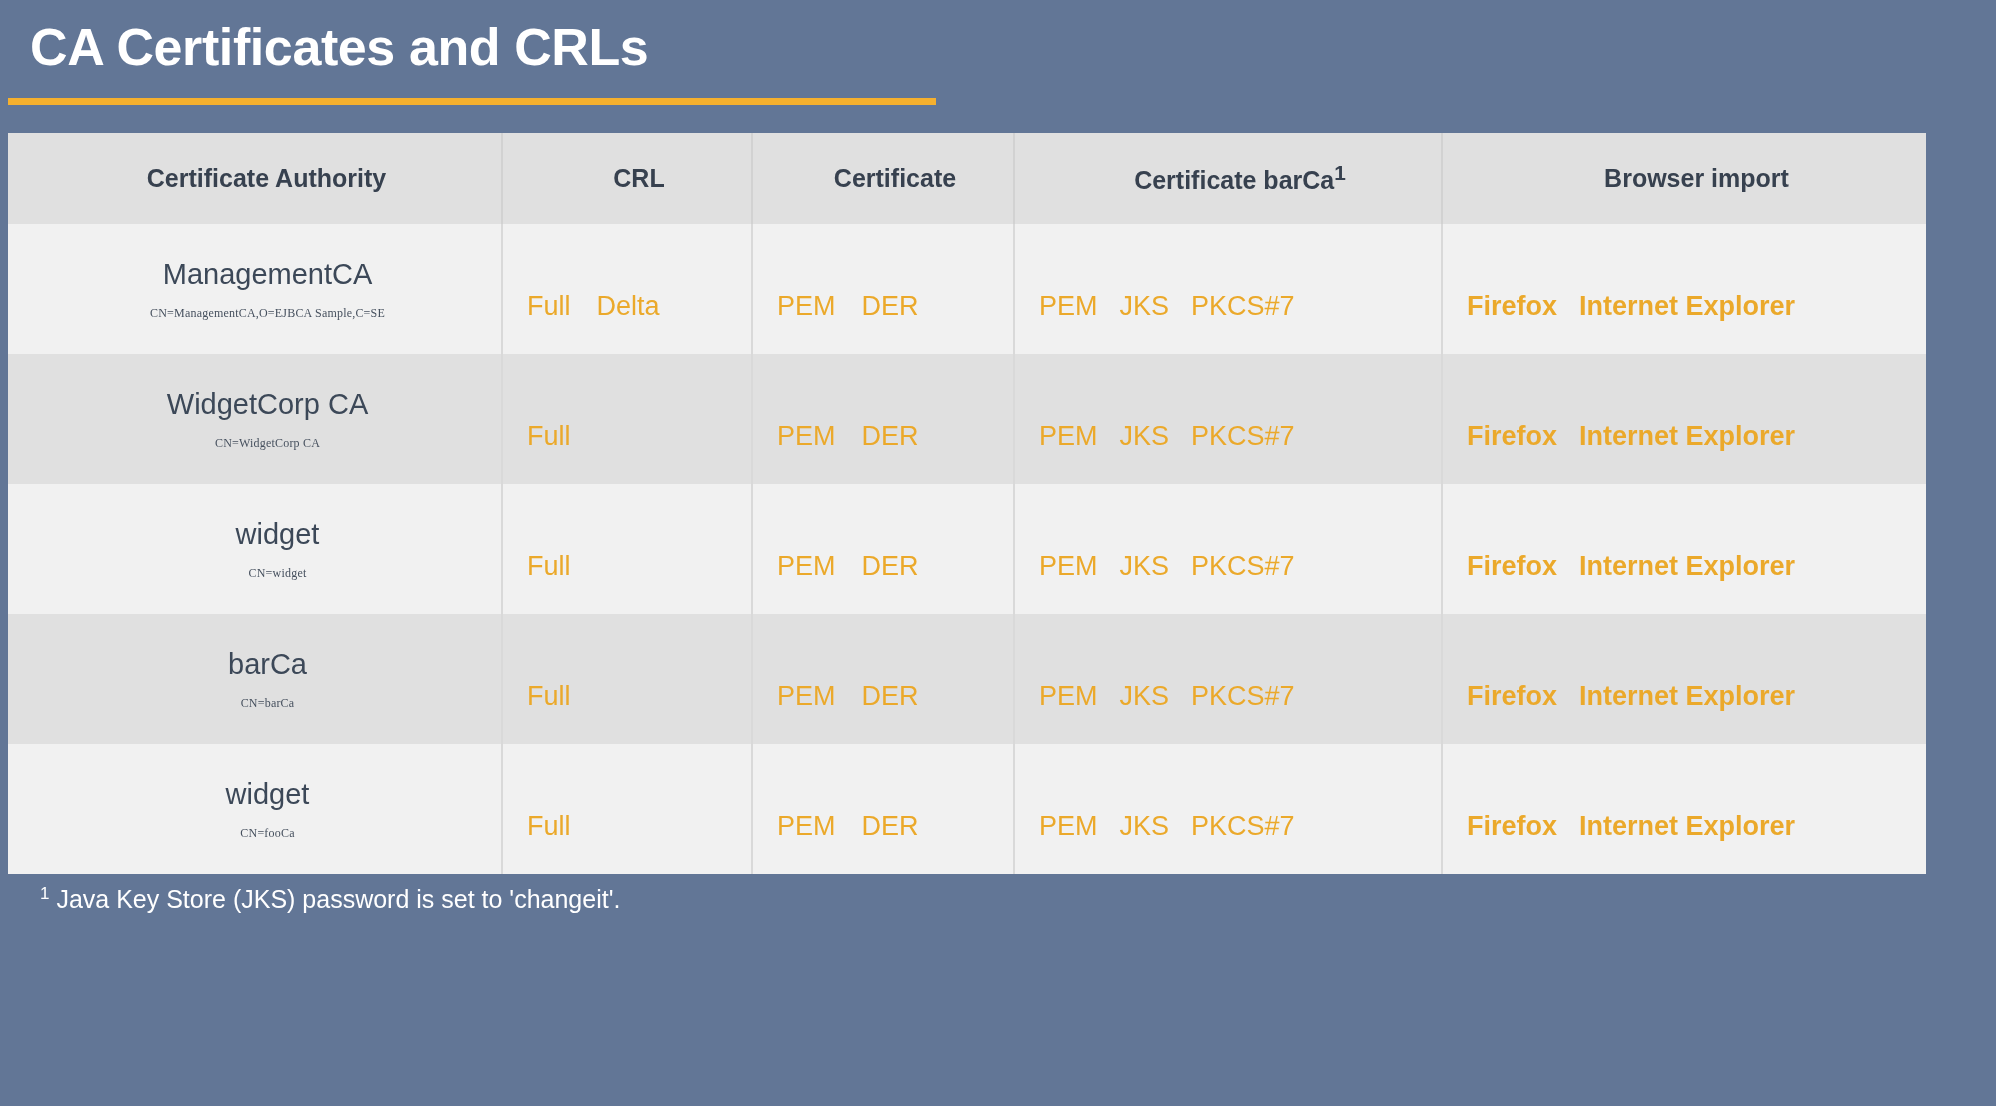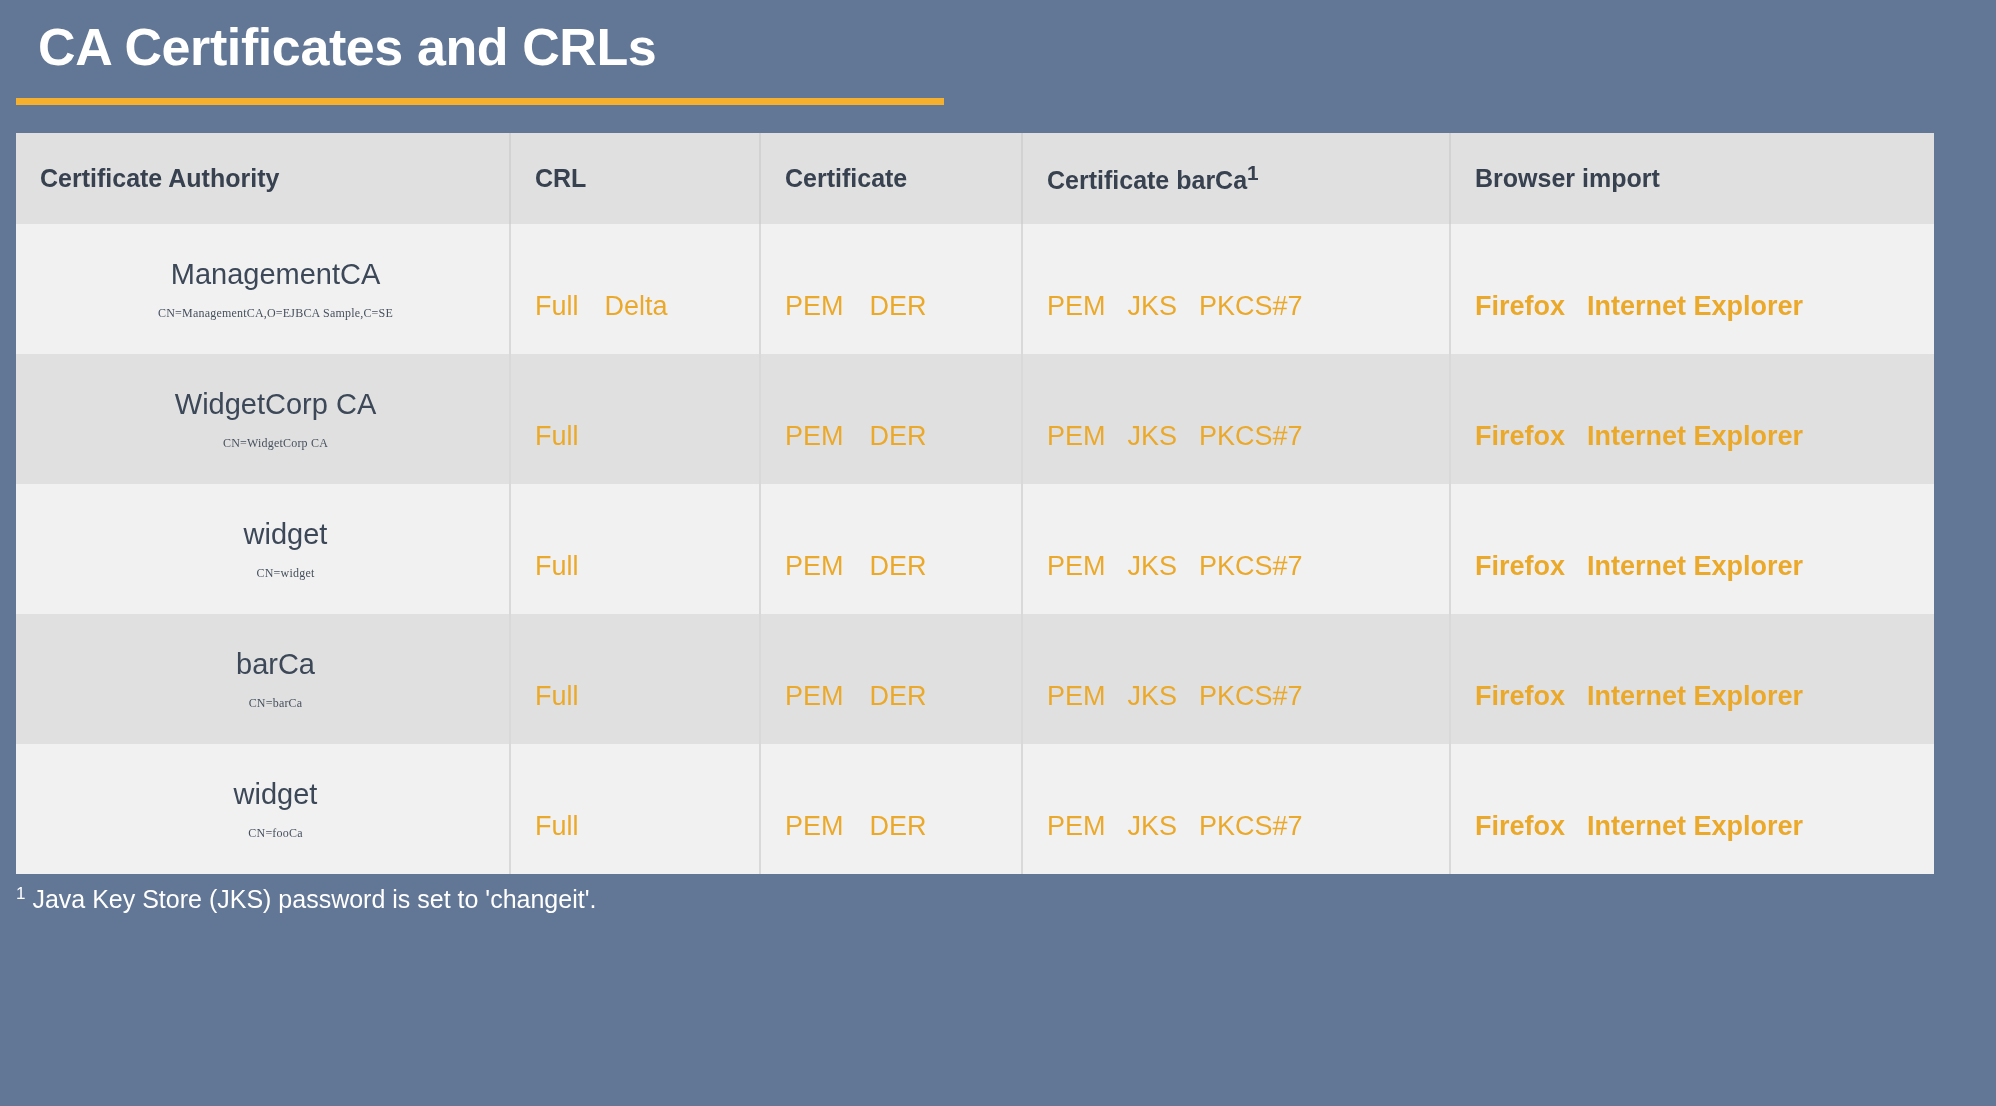--- a/index.html
+++ b/index.html
@@ -11,21 +11,21 @@
     height: 1106px;
     background: #627696;
     font-family: "Liberation Sans", sans-serif;
     overflow: hidden;
   }
   .page {
     position: relative;
     width: 1996px;
     height: 843px;
     box-sizing: border-box;
-    padding: 0 16px;
+    padding: 0 8px;
   }
   .page-title {
     margin: 0;
     padding: 18px 0 0 22px;
     font-size: 52px;
     line-height: 1.12;
     font-weight: bold;
     color: #ffffff;
     letter-spacing: -0.4px;
   }
@@ -46,21 +46,21 @@
   .cert-table col.c-crl       { width: 250px; }
   .cert-table col.c-cert      { width: 262px; }
   .cert-table col.c-chain     { width: 428px; }
   .cert-table col.c-browser   { width: 484px; }
 
   .cert-table thead th {
     background: #e0e0e0;
     color: #37414f;
     font-size: 25px;
     font-weight: bold;
-    text-align: left;
+    text-align: center;
     padding: 28px 0 28px 24px;
     border-right: 2px solid #d2d2d2;
     vertical-align: middle;
     white-space: nowrap;
   }
   .cert-table thead th:last-child { border-right: none; }
 
   .cert-table tbody td {
     border-right: 2px solid #d9d9d9;
     padding: 0;
@@ -99,21 +99,21 @@
     font-size: 27px;
     text-decoration: none;
     margin-right: 26px;
     cursor: pointer;
   }
   .link:last-child { margin-right: 0; }
   .links.chain .link { margin-right: 22px; }
   .links.browser .link { margin-right: 22px; }
 
   .footnote {
-    margin: 10px 0 0 0;
+    margin: 10px 0 0 32px;
     color: #ffffff;
     font-size: 25px;
     line-height: 1.2;
   }
   .footnote sup { font-size: 17px; }
   .buttons {
     margin: 42px 0 0 22px;
   }
   .btn {
     display: inline-block;

